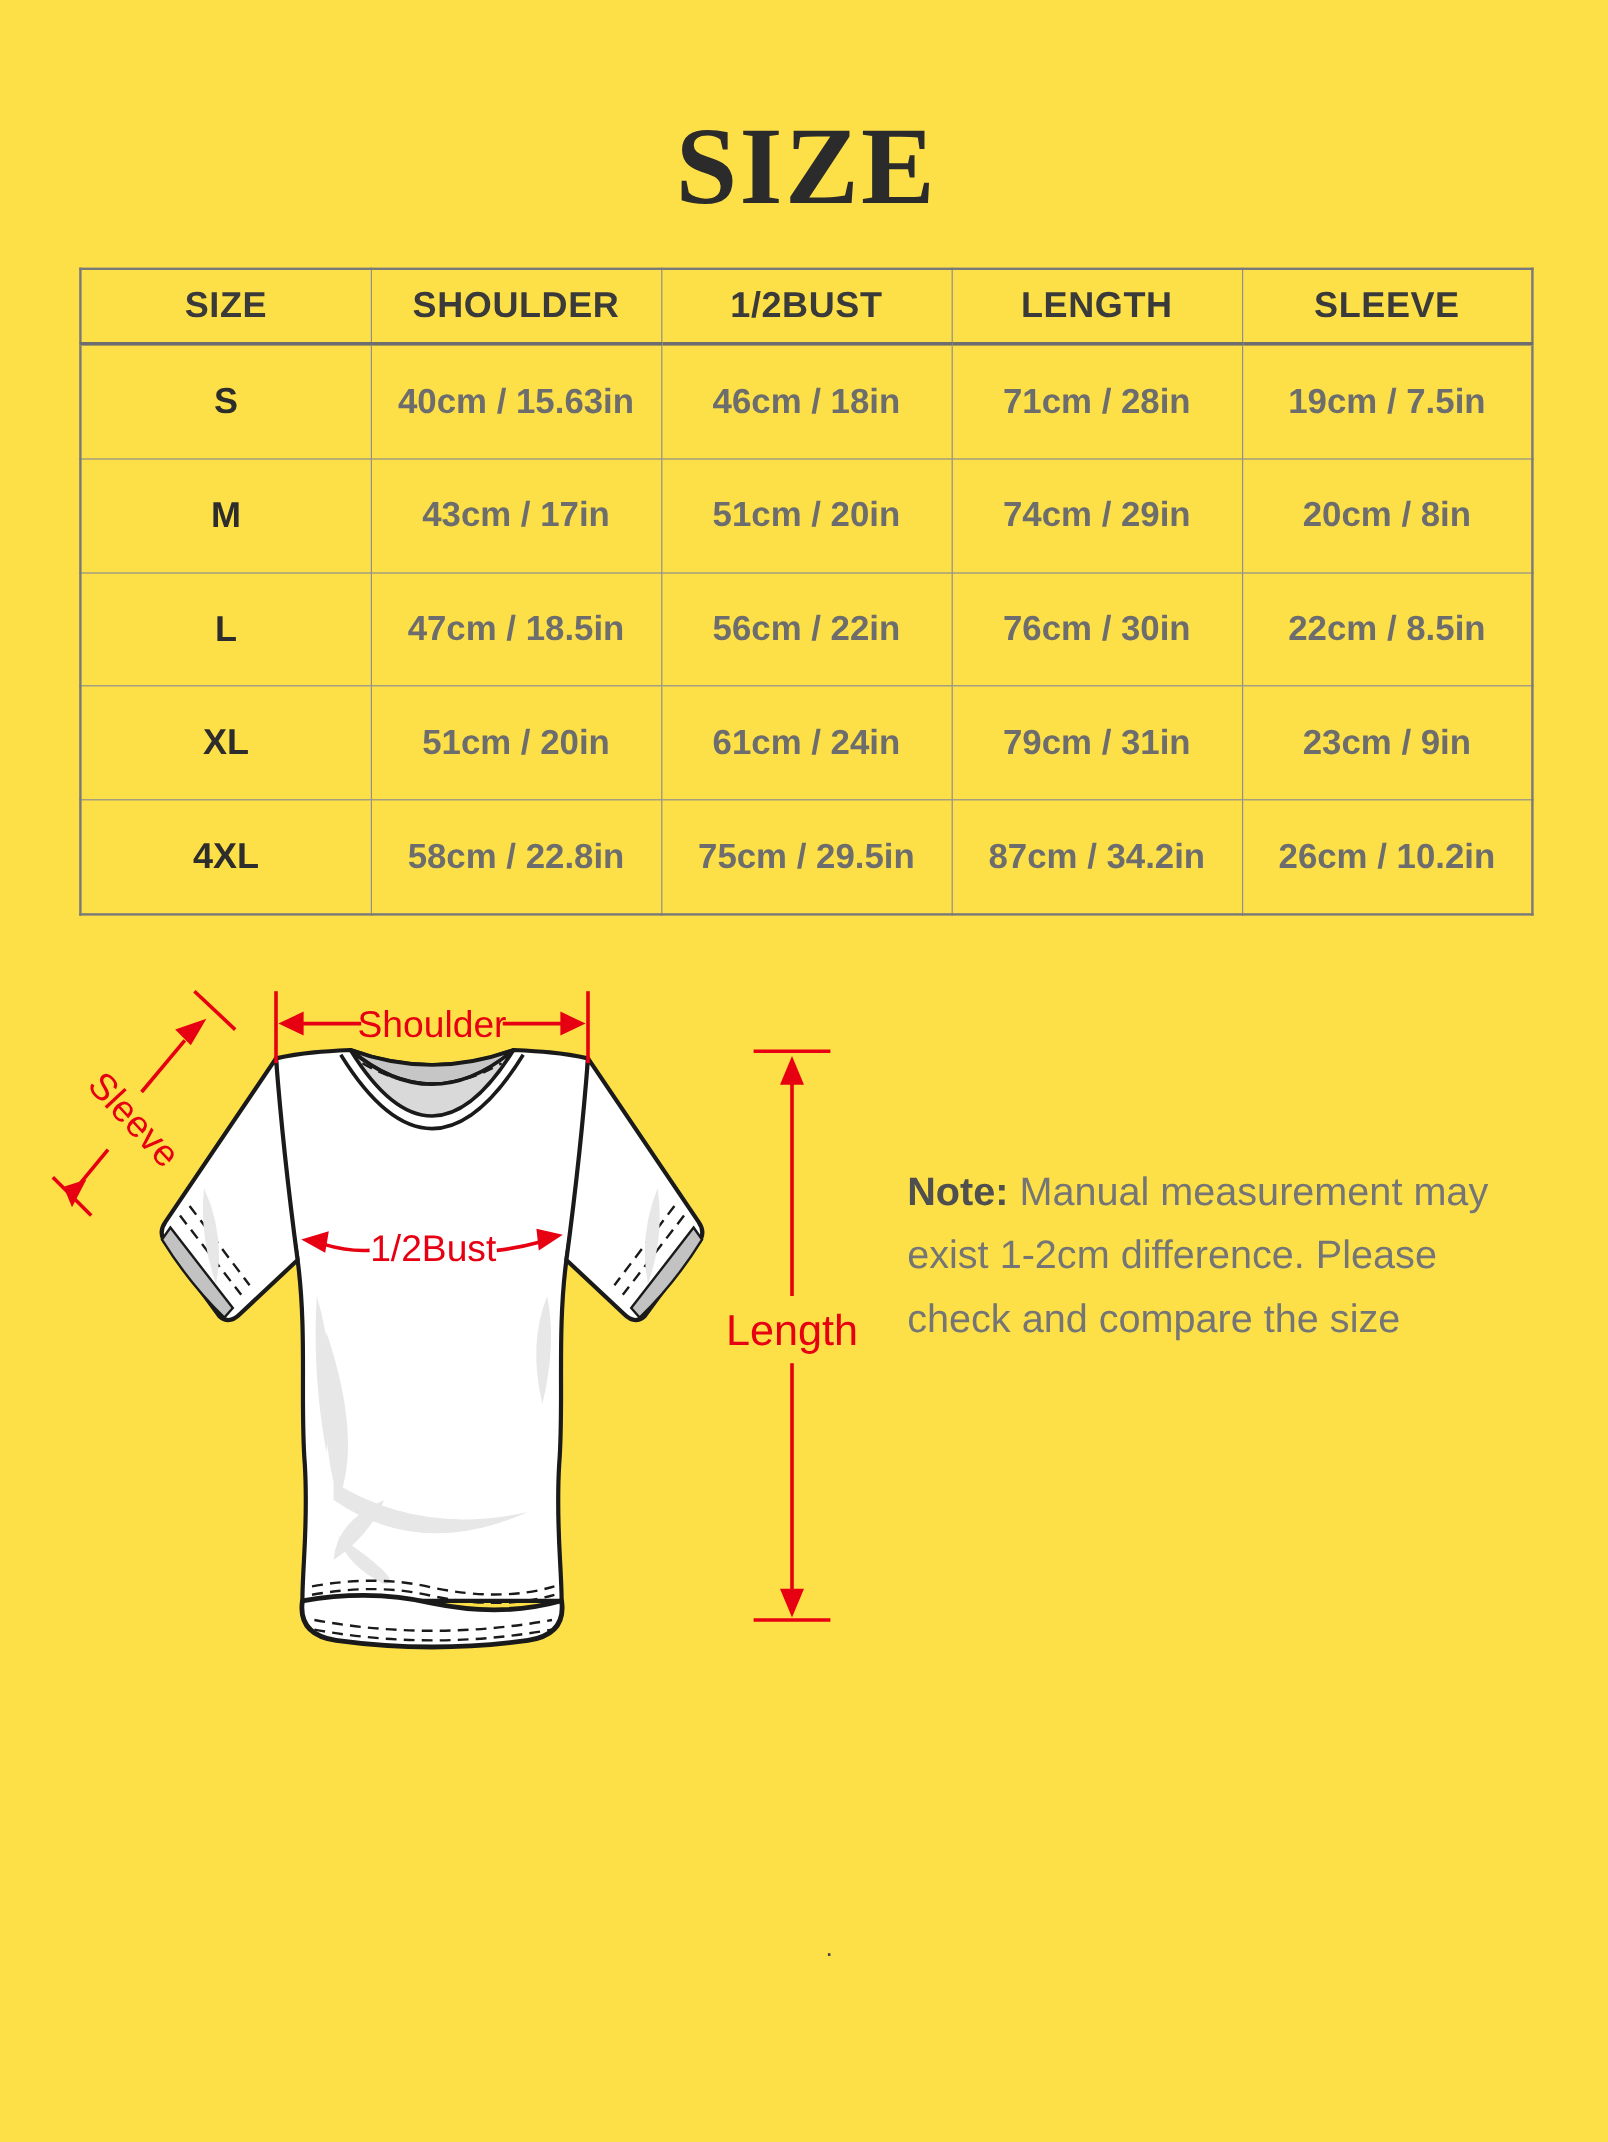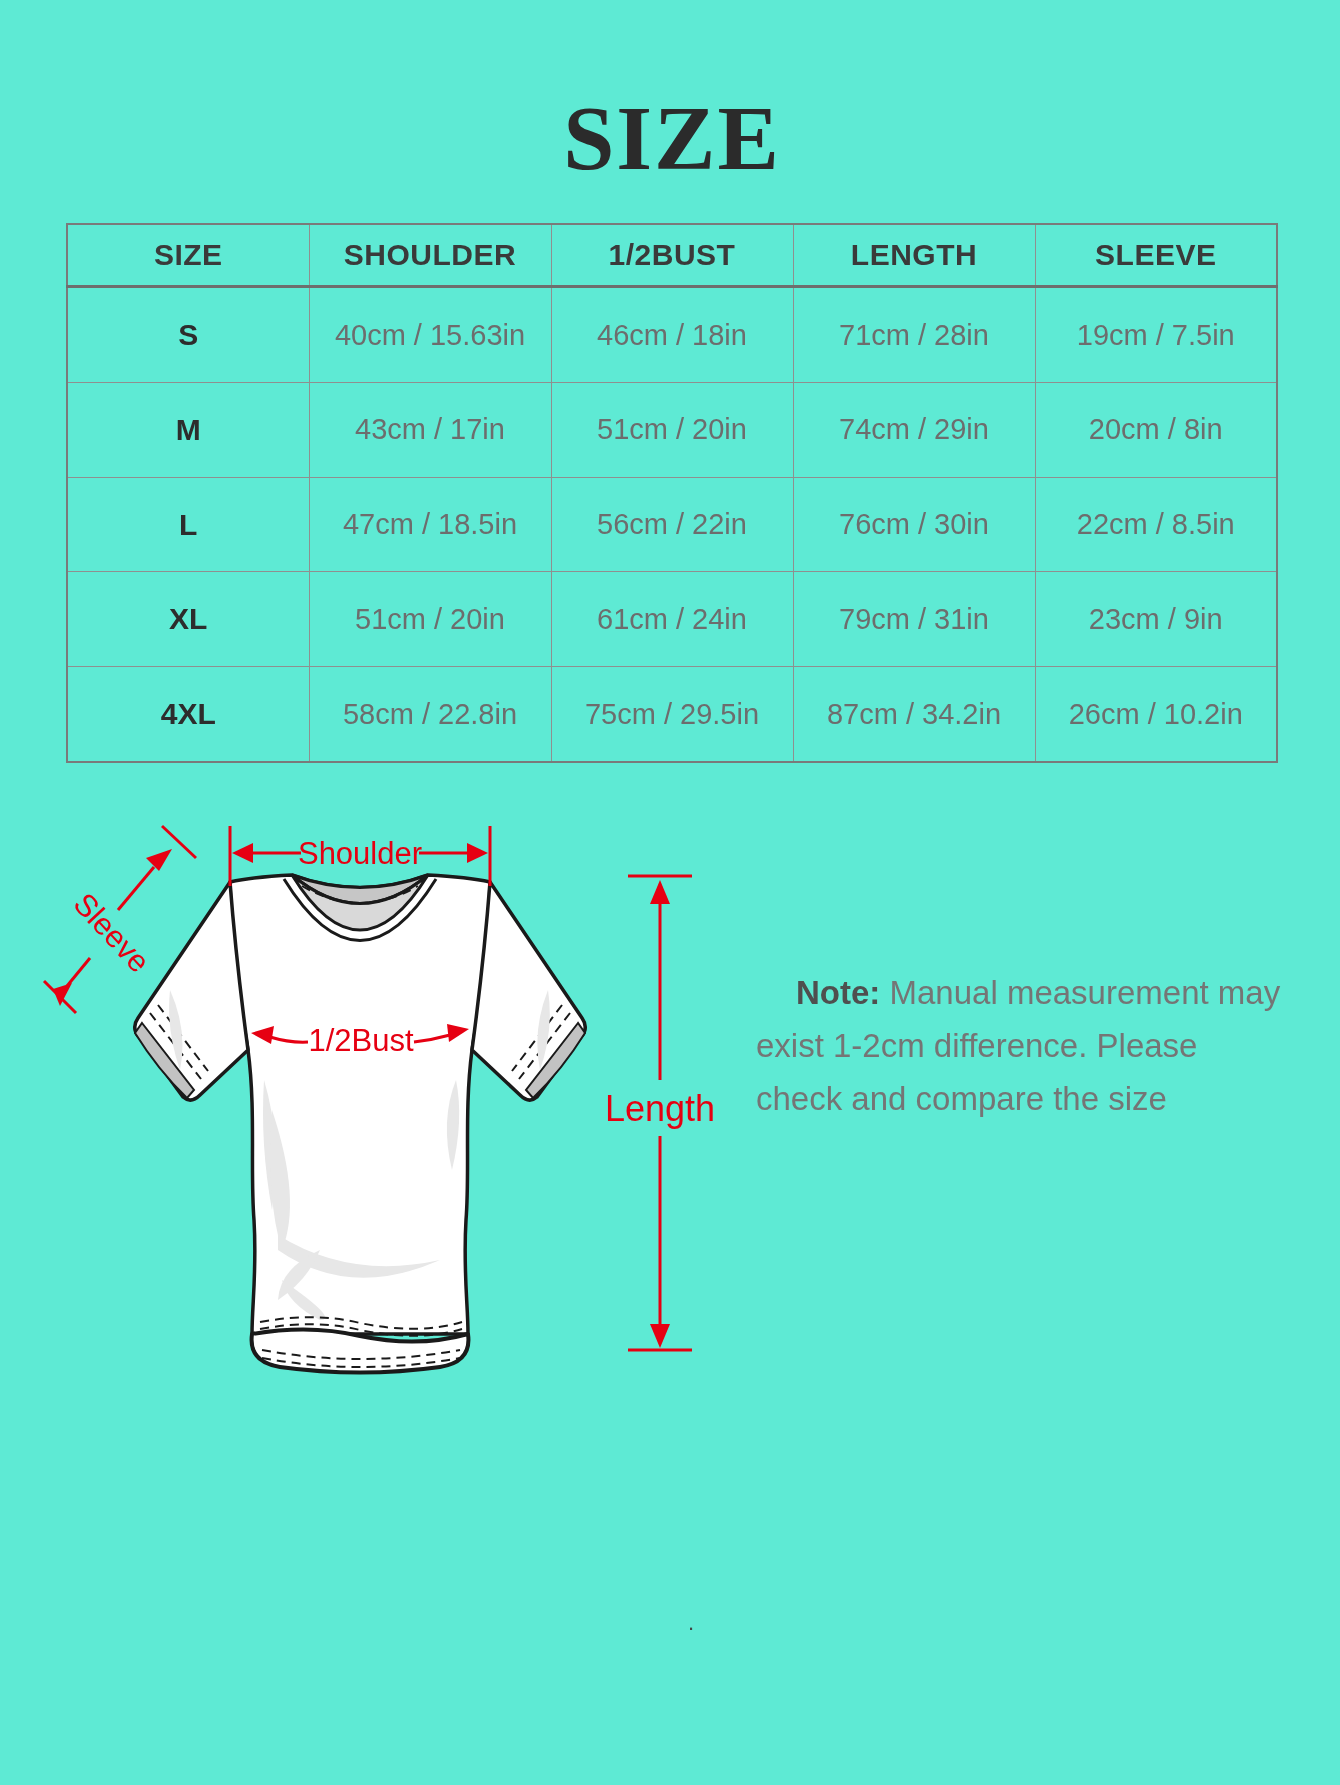--- a/index.html
+++ b/index.html
@@ -3,21 +3,21 @@
 <meta charset="utf-8">
 <style>
   html,body{margin:0;padding:0;background:#ffffff;}
   body{
     width:1340px;height:1785px;position:relative;
     font-family:"Liberation Sans", sans-serif;
     -webkit-font-smoothing:antialiased;
   }
   :root{ --accent:#e60012; }
 
-  .page{position:absolute;left:0;top:0;width:1340px;height:1785px;background:#5eead4;overflow:hidden;}
+  .page{position:absolute;left:0;top:0;width:1340px;height:1785px;background:#fde047;overflow:hidden;}
 
   
   .title{
     position:absolute;left:66px;top:78px;width:1212px;height:120px;
     text-align:center;
     font-family:"Liberation Serif", serif;
     font-weight:bold;font-size:92px;line-height:120px;
     color:#2b2b2b;letter-spacing:2px;
   }
 
@@ -31,40 +31,40 @@
     border:1.5px solid #8f8f8f;
     text-align:center;vertical-align:middle;
     height:60px;padding:0;
     white-space:nowrap;overflow:hidden;
   }
   .size-table thead th{
     font-weight:bold;font-size:30px;color:#3a3a3a;
     border-bottom:3px solid #6e6e6e;letter-spacing:.5px;
   }
   .size-table td.size-cell{font-weight:bold;font-size:30px;color:#2d2d2d;}
-  .size-table td.meas-cell{font-weight:normal;font-size:29px;color:#6d6d6d;}
+  .size-table td.meas-cell{font-weight:bold;font-size:29px;color:#6d6d6d;}
 
   
   .diagram{position:absolute;left:20px;top:780px;width:720px;height:620px;}
   .dim-stroke{stroke:var(--accent);stroke-width:3;fill:none;}
   .dim-fill{fill:var(--accent);stroke:none;}
   .dim-text{
     fill:var(--accent);
     font-family:"Liberation Sans", sans-serif;
     font-size:31px;
   }
   .dim-text-lg{font-size:36px;}
   .stitch{stroke:#1a1a1a;stroke-width:2;fill:none;stroke-dasharray:9 6;}
 
   
   .note{
     position:absolute;left:756px;top:966px;width:430px;
     font-size:33px;line-height:53px;color:#757575;
   }
-  .note .note-prefix{font-weight:bold;color:#4f4f4f;margin-left:40px;}
+  .note .note-prefix{font-weight:bold;color:#4f4f4f;}
   .note-line{white-space:nowrap;}
 
   
   .stray-dot{
     position:absolute;left:688px;top:1612px;
     font-size:22px;color:#444;line-height:22px;
   }
 </style>
 </head>
 <body>

